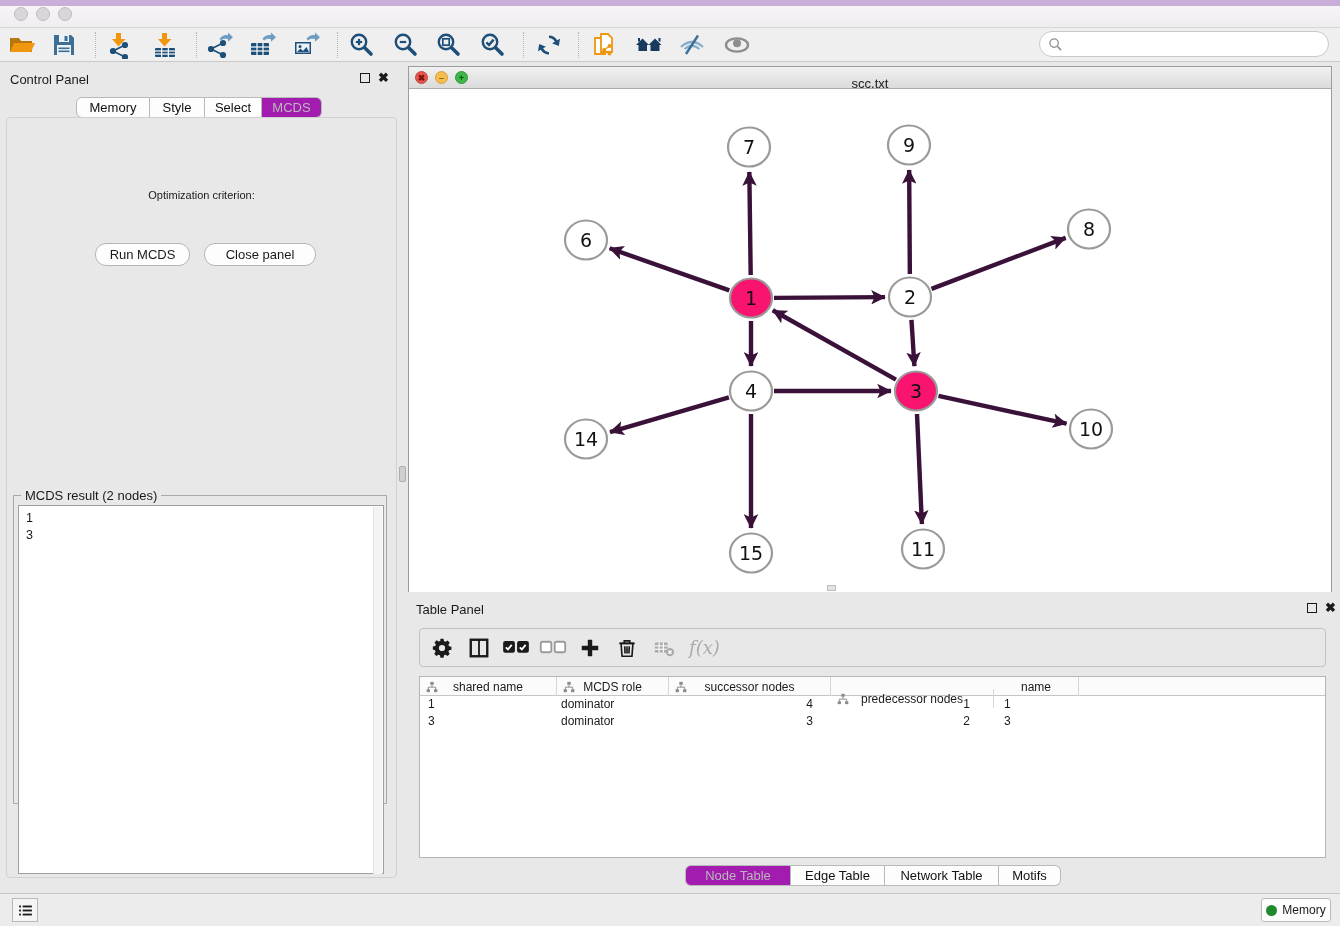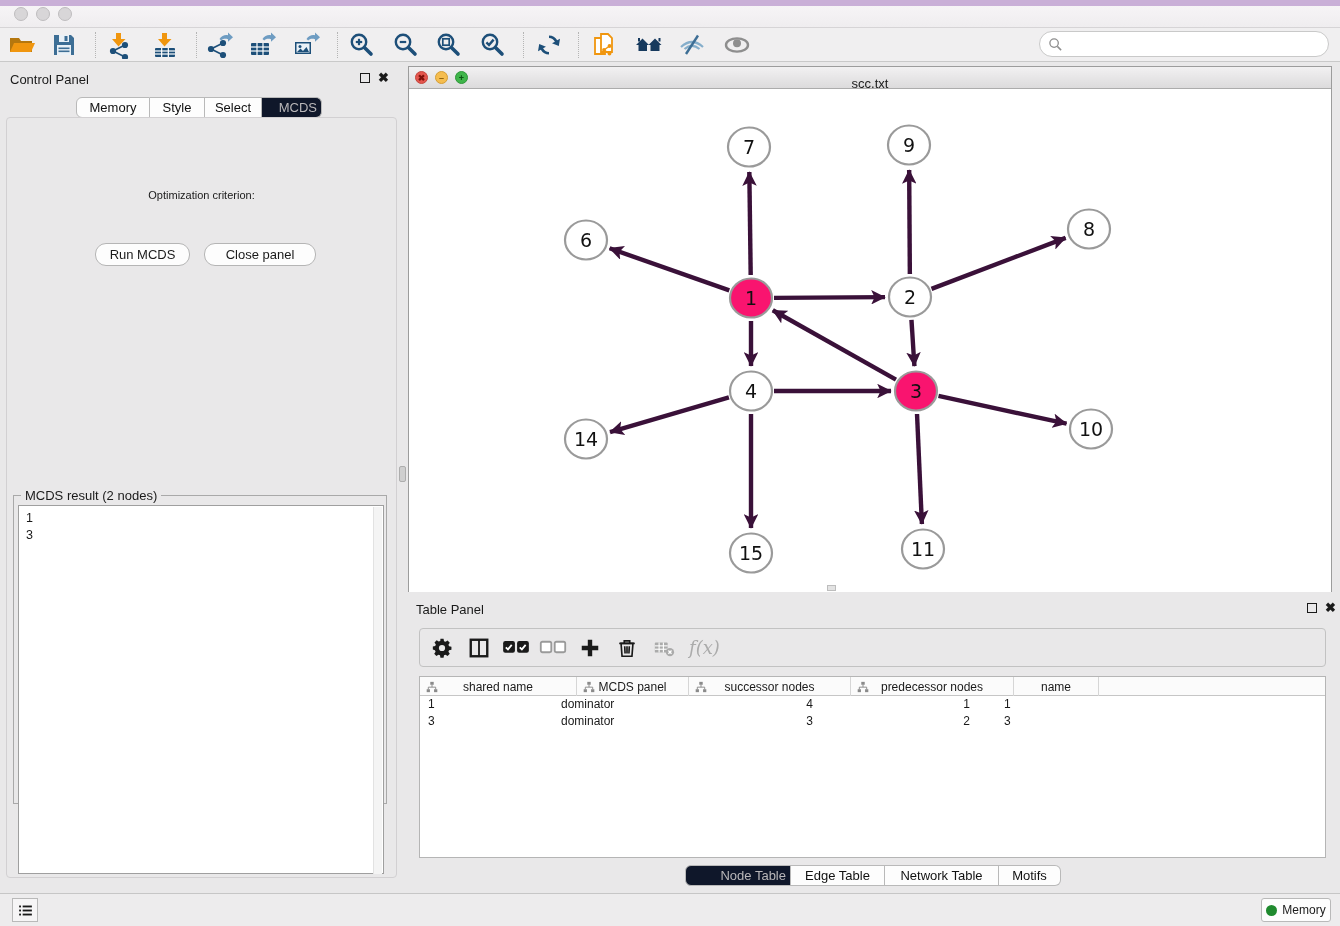--- a/index.html
+++ b/index.html
@@ -31,21 +31,21 @@
   .control-panel { position:absolute; left:0; top:66px; width:403px; height:820px; background:#E9E8E9; }
   .panel-header { position:absolute; left:0; top:0; width:100%; height:26px; }
   .panel-title { position:absolute; left:10px; top:6px; font-size:13px; color:#1A1A1A; }
   .float-btn { position:absolute; top:7px; width:10px; height:10px; border:1.6px solid #1A1A1A; }
   .close-btn { position:absolute; top:4px; font-size:13px; font-weight:bold; color:#1A1A1A; }
   .tabgroup { position:absolute; display:flex; }
   .tab { height:21px; line-height:19px; text-align:center; font-size:13px; background:#FDFDFD;
     border:1px solid #B9B9B9; border-left:none; color:#111; padding:0 4px; }
   .tab:first-child { border-left:1px solid #B9B9B9; border-radius:6px 0 0 6px; }
   .tab:last-child { border-radius:0 6px 6px 0; }
-  .tab.sel { background:#0f172a; color:#B9B7B9;text-align:right; }
+  .tab.sel { background:#a21caf; color:#B9B7B9; }
   .cp-body { position:absolute; left:6px; top:51px; width:391px; height:761px;
     background:#E9E8E9; border:1px solid #D2D0D2; border-radius:4px; }
   .opt-label { position:absolute; left:0; width:100%; top:71px; text-align:center; font-size:11px; }
   .criterion { position:absolute; left:38px; top:92px; width:318px; height:23px; background:#fff;
     border:1px solid #B5B5B5; border-radius:5px; font-size:13px; line-height:21px; padding-left:14px; }
   .stepper { position:absolute; right:9px; top:3px; width:11px; height:16px; }
   .stepper .up { position:absolute; top:1px; left:1px; width:0; height:0;
     border-left:4.5px solid transparent; border-right:4.5px solid transparent; border-bottom:5.5px solid #555; }
   .stepper .dn { position:absolute; bottom:1px; left:1px; width:0; height:0;
     border-left:4.5px solid transparent; border-right:4.5px solid transparent; border-top:5.5px solid #555; }
@@ -446,21 +446,21 @@
             <line x1="11.333333333333334" y1="6" x2="11.333333333333334" y2="17"></line>
           </g>
           <circle cx="18.5" cy="16.5" r="4.5" fill="#ABABAB"></circle>
           <path d="M16.8 14.8l3.4 3.4M20.2 14.8l-3.4 3.4" stroke="#fff" stroke-width="1.4"></path>
         </svg>
       </div>
       <span class="fx-label">f(x)</span>
     </div>
   <div class="tp-table" id="tp-table">
       <div class="tp-head">
-        <div class="th-cell" style="width: 157px;">
+        <div class="th-cell" style="width: 137px;">
           <svg viewBox="0 0 14 14">
             <g fill="#8A8A8A">
               <rect x="5" y="1" width="4" height="3.4"></rect>
               <rect x="0.8" y="9.6" width="3.8" height="3.4"></rect>
               <rect x="9.4" y="9.6" width="3.8" height="3.4"></rect>
             </g>
             <g stroke="#8A8A8A" fill="none" stroke-width="1.1">
               <path d="M7 4.4v2.8M2.7 9.6V7.2h8.6v2.4"></path>
             </g>
           </svg>
@@ -470,36 +470,36 @@
           <svg viewBox="0 0 14 14">
             <g fill="#8A8A8A">
               <rect x="5" y="1" width="4" height="3.4"></rect>
               <rect x="0.8" y="9.6" width="3.8" height="3.4"></rect>
               <rect x="9.4" y="9.6" width="3.8" height="3.4"></rect>
             </g>
             <g stroke="#8A8A8A" fill="none" stroke-width="1.1">
               <path d="M7 4.4v2.8M2.7 9.6V7.2h8.6v2.4"></path>
             </g>
           </svg>
-          <span>MCDS panel</span>
+          <span>MCDS role</span>
         </div>
         <div class="th-cell" style="width: 162px;">
           <svg viewBox="0 0 14 14">
             <g fill="#8A8A8A">
               <rect x="5" y="1" width="4" height="3.4"></rect>
               <rect x="0.8" y="9.6" width="3.8" height="3.4"></rect>
               <rect x="9.4" y="9.6" width="3.8" height="3.4"></rect>
             </g>
             <g stroke="#8A8A8A" fill="none" stroke-width="1.1">
               <path d="M7 4.4v2.8M2.7 9.6V7.2h8.6v2.4"></path>
             </g>
           </svg>
           <span>successor nodes</span>
         </div>
-        <div class="th-cell" style="width: 163px;">
+        <div class="th-cell" style="width: 163px; margin-top: 12px;">
           <svg viewBox="0 0 14 14">
             <g fill="#8A8A8A">
               <rect x="5" y="1" width="4" height="3.4"></rect>
               <rect x="0.8" y="9.6" width="3.8" height="3.4"></rect>
               <rect x="9.4" y="9.6" width="3.8" height="3.4"></rect>
             </g>
             <g stroke="#8A8A8A" fill="none" stroke-width="1.1">
               <path d="M7 4.4v2.8M2.7 9.6V7.2h8.6v2.4"></path>
             </g>
           </svg>

